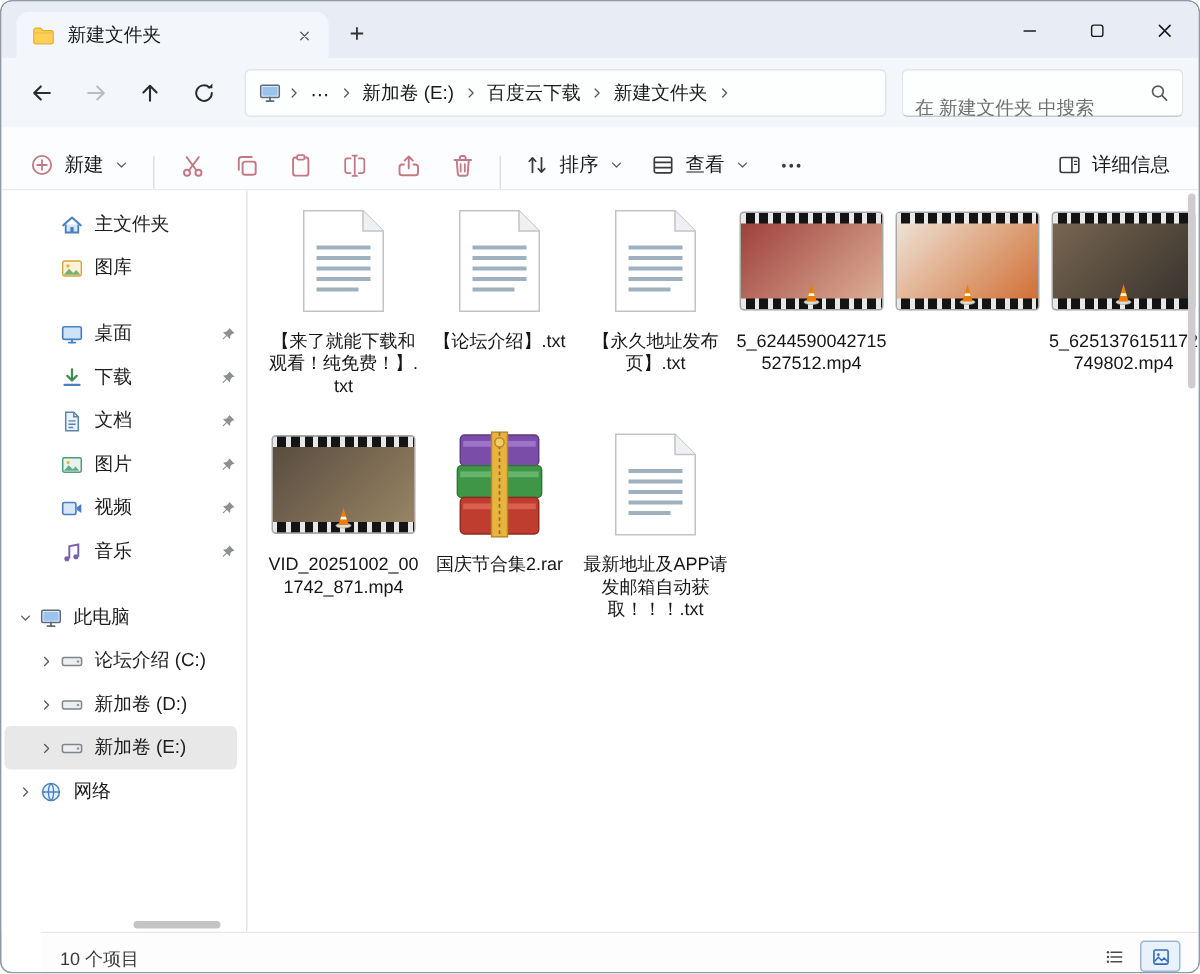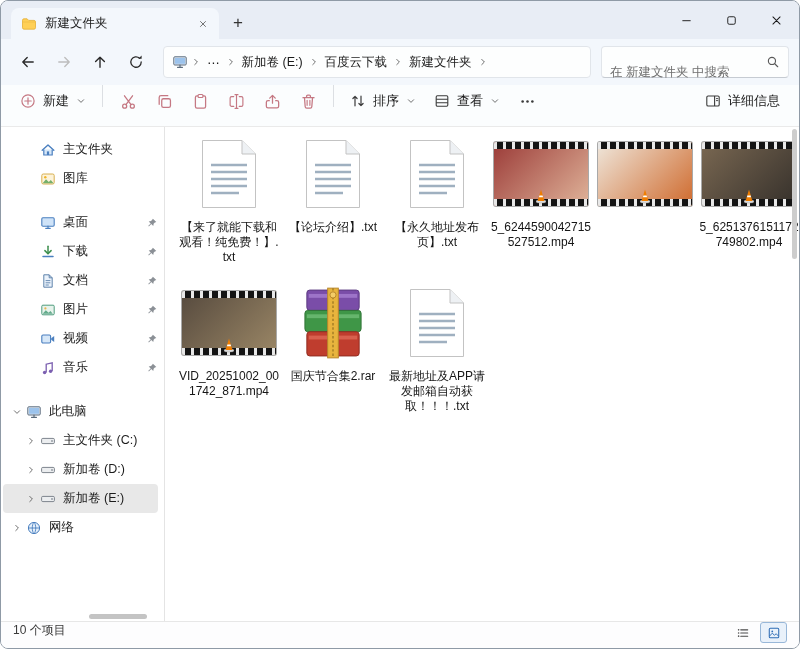--- a/index.html
+++ b/index.html
@@ -26,21 +26,21 @@
 .bc-root svg{width:16px;height:16px;}
 #bc-seq{display:flex;align-items:center;}
 .bchev{margin:0 1px;}
 .bchev svg{width:10px;height:10px;}
 .crumb{padding:4px 5px;border-radius:3px;white-space:nowrap;}
 .searchbox{width:188px;height:32px;background:#fdfefe;border:1px solid #e1e5ea;border-bottom-color:#c6cbd2;border-radius:4px;display:flex;align-items:center;padding:0 8px;}
 .searchbox input{flex:1;border:none;outline:none;background:transparent;font-size:12.5px;color:#333;font-family:inherit;min-width:0;margin-top:19px;}
 .searchbox input::placeholder{color:#6f6f6f;opacity:1;}
 .searchicon svg{width:14px;height:14px;}
 
-.cmdbar{height:42px;background:#fbfdfe;border-bottom:1px solid #eaeaea;display:flex;align-items:flex-start;padding:0 10px;flex:0 0 auto;}
+.cmdbar{height:42px;background:#fbfdfe;border-bottom:1px solid #eaeaea;display:flex;align-items:flex-end;padding:0 10px;flex:0 0 auto;}
 .cmdbtn{display:flex;align-items:center;gap:7px;height:32px;padding:0 9px;border-radius:4px;font-size:13px;color:#1a1a1a;}
 .cmdbtn svg{width:16px;height:16px;display:block;}
 .cmdbtn .chev svg{width:10px;height:10px;}
 .vsep{width:1px;height:22px;background:#dcdfe3;margin:0 7px;}
 #cmd-actions{display:flex;align-items:center;}
 .icon-btn{width:36px;height:32px;display:flex;align-items:center;justify-content:center;border-radius:4px;}
 .icon-btn svg{width:17px;height:17px;}
 .spacer{flex:1;}
 
 .content{flex:1;display:flex;position:relative;background:#fff;min-height:0;}
@@ -66,21 +66,21 @@
 .sp{position:absolute;left:0;right:0;height:7px;background:repeating-linear-gradient(90deg,#e8e8e8 0 3px,#141414 3px 9px);}
 .sp.t{top:0;}
 .sp.b{bottom:0;}
 .cone{position:absolute;bottom:2px;left:50%;transform:translateX(-50%);width:16px;height:16px;}
 .cone svg{width:16px;height:16px;display:block;}
 .fname{margin-top:5px;width:101px;font-size:12px;line-height:15px;text-align:center;color:#161616;word-break:break-all;overflow-wrap:anywhere;}
 .vscroll{position:absolute;top:2px;right:1px;width:7px;bottom:6px;}
 .vhandle{width:5px;height:130px;background:#cdcdcd;border-radius:3px;margin-left:1px;}
 .hscroll{position:absolute;bottom:2px;left:88px;width:58px;height:5px;background:#c4c4c4;border-radius:3px;}
 
-.statusbar{height:27px;border-top:1px solid #e7e7e7;background:#fdfdfe;display:flex;align-items:flex-start;padding:0 12px;font-size:12px;color:#3a3a3a;flex:0 0 auto;}
+.statusbar{height:27px;border-top:1px solid #e7e7e7;background:#fdfdfe;display:flex;align-items:flex-end;padding:0 12px;font-size:12px;color:#3a3a3a;flex:0 0 auto;margin-left:27px;}
 .sv-btns{margin-left:auto;display:flex;gap:4px;}
 .svbtn{width:27px;height:21px;border-radius:3px;border:1px solid transparent;display:flex;align-items:center;justify-content:center;}
 .svbtn svg{width:14px;height:14px;}
 .svbtn.active{background:#e9f1fa;border-color:#98b7d8;}
 </style>
 </head>
 <body>
 
 <div class="window">
 
@@ -465,21 +465,21 @@
             <svg viewBox="0 0 16 16">
               <path d="M6 3.8 10.2 8 6 12.2" fill="none" stroke="#5a5a5a" stroke-width="1.4" stroke-linecap="round" stroke-linejoin="round"></path>
             </svg>
           </span>
           <span class="sicon">
             <svg viewBox="0 0 16 16">
               <rect x="1.6" y="5.4" width="12.8" height="5.2" rx="1.2" fill="#eceef0" stroke="#7e858d" stroke-width="1"></rect>
               <circle cx="12" cy="8" r="0.9" fill="#8f969e"></circle>
             </svg>
           </span>
-          <span class="slabel">主文件夹 (C:)</span>
+          <span class="slabel">论坛介绍 (C:)</span>
         </div>
         <div class="srow lvl1">
           <span class="schev">
             <svg viewBox="0 0 16 16">
               <path d="M6 3.8 10.2 8 6 12.2" fill="none" stroke="#5a5a5a" stroke-width="1.4" stroke-linecap="round" stroke-linejoin="round"></path>
             </svg>
           </span>
           <span class="sicon">
             <svg viewBox="0 0 16 16">
               <rect x="1.6" y="5.4" width="12.8" height="5.2" rx="1.2" fill="#eceef0" stroke="#7e858d" stroke-width="1"></rect>

